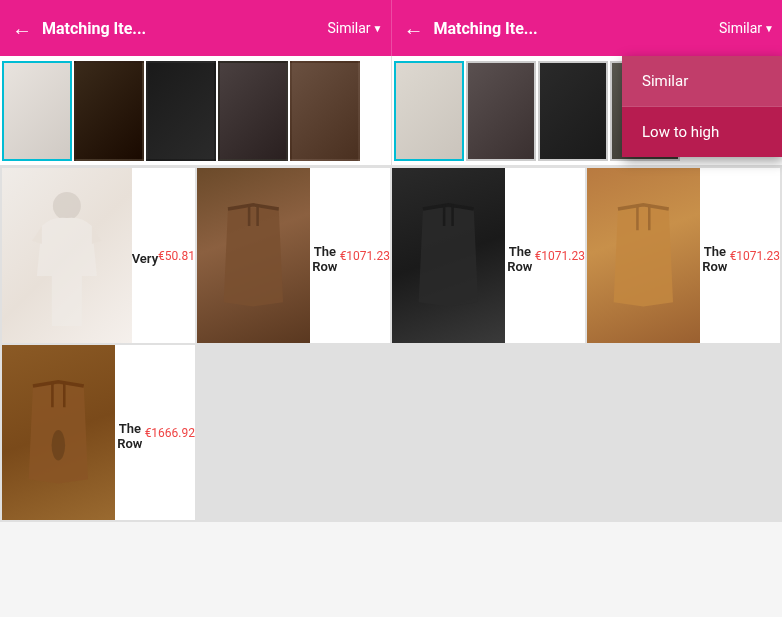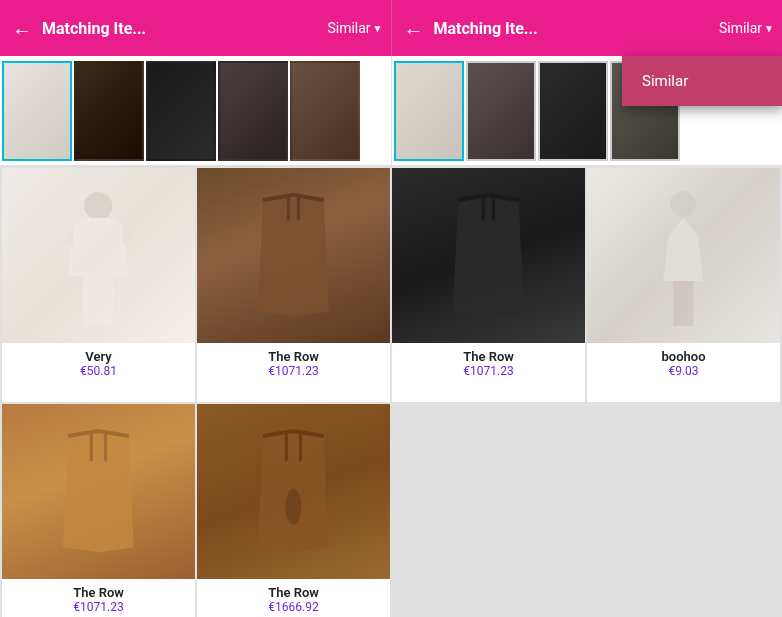--- a/index.html
+++ b/index.html
@@ -103,44 +103,44 @@
       display: grid;
       grid-template-columns: repeat(4, 1fr);
       gap: 2px;
       padding: 2px;
       background: #e0e0e0;
       width: 100%;
     }
     .product-card {
       background: #fff;
       display: flex;
-      flex-direction: column;
-      align-items: center;
-      padding-bottom: 24px;
+      flex-direction: row;
+      align-items: center;
+      padding-bottom: 0;
     }
     .product-image {
       width: 100%;
       height: 175px;
       background: #d0d0d0;
       display: flex;
       align-items: center;
       justify-content: center;
       overflow: hidden;
       position: relative;
     }
     .product-brand {
       font-size: 13px;
       font-weight: 600;
       color: #222;
       margin-top: 6px;
       text-align: center;
     }
     .product-price {
       font-size: 12px;
-      color: #6d28d9;
+      color: #ef4444;
       text-align: center;
     }
 
     
     .dropdown-menu {
       position: absolute;
       top: 56px;
       right: 0;
       width: 160px;
       background: #b71c50;
@@ -215,20 +215,23 @@
       <span>Similar</span>
       <span class="chevron-down">▼</span>
     </div>
   </div>
 </div>
 
 <div class="dropdown-menu">
   <div class="dropdown-item active">
     <span>Similar</span>
   </div>
+  <div class="dropdown-item">
+    <span>Low to high</span>
+  </div>
 </div>
 
 <div class="thumb-strip">
 
   <div class="thumb-panel">
     <div class="thumb-item selected t1">
       <div class="thumb-inner" style="background: linear-gradient(135deg, #e8e3de 0%, #d0cac4 100%);"></div>
     </div>
     <div class="thumb-item t2">
       <div class="thumb-inner" style="background: linear-gradient(135deg, #3a2a1a 0%, #1a0a00 100%);"></div>
@@ -295,33 +298,20 @@
         <path d="M20 10 L50 8 L80 10 L85 120 L50 125 L15 120 Z" fill="#2a2a2a"></path>
         <path d="M20 10 L50 5 L80 10" stroke="#1a1a1a" stroke-width="4" fill="none"></path>
         <path d="M45 5 L45 30 M55 5 L55 30" stroke="#1a1a1a" stroke-width="3"></path>
       </svg>
     </div>
     <div class="product-brand">The Row</div>
     <div class="product-price">€1071.23</div>
   </div>
 
 
-  <div class="product-card">
-    <div class="product-image img-white-halter">
-      <svg viewBox="0 0 100 140" xmlns="http://www.w3.org/2000/svg" style="width:80%;height:80%;opacity:0.6;">
-        <ellipse cx="50" cy="18" rx="13" ry="13" fill="#d0cac4"></ellipse>
-        <path d="M50 32 L35 50 L30 95 L70 95 L65 50 Z" fill="#e8e4e0"></path>
-        <path d="M35 50 L20 60" stroke="#d8d4d0" stroke-width="3"></path>
-        <path d="M65 50 L80 60" stroke="#d8d4d0" stroke-width="3"></path>
-        <path d="M40 140 L40 95 L60 95 L60 140" fill="#ccc0b8"></path>
-      </svg>
-    </div>
-    <div class="product-brand">boohoo</div>
-    <div class="product-price">€9.03</div>
-  </div>
 
   <div class="product-card">
     <div class="product-image img-tan-bag">
       <svg viewBox="0 0 100 130" xmlns="http://www.w3.org/2000/svg" style="width:75%;height:75%;opacity:0.85;">
         <path d="M20 10 L50 8 L80 10 L85 120 L50 125 L15 120 Z" fill="#c48840"></path>
         <path d="M20 10 L50 5 L80 10" stroke="#9a6630" stroke-width="4" fill="none"></path>
         <path d="M43 5 L43 35 M57 5 L57 35" stroke="#9a6630" stroke-width="3"></path>
       </svg>
     </div>
     <div class="product-brand">The Row</div>

